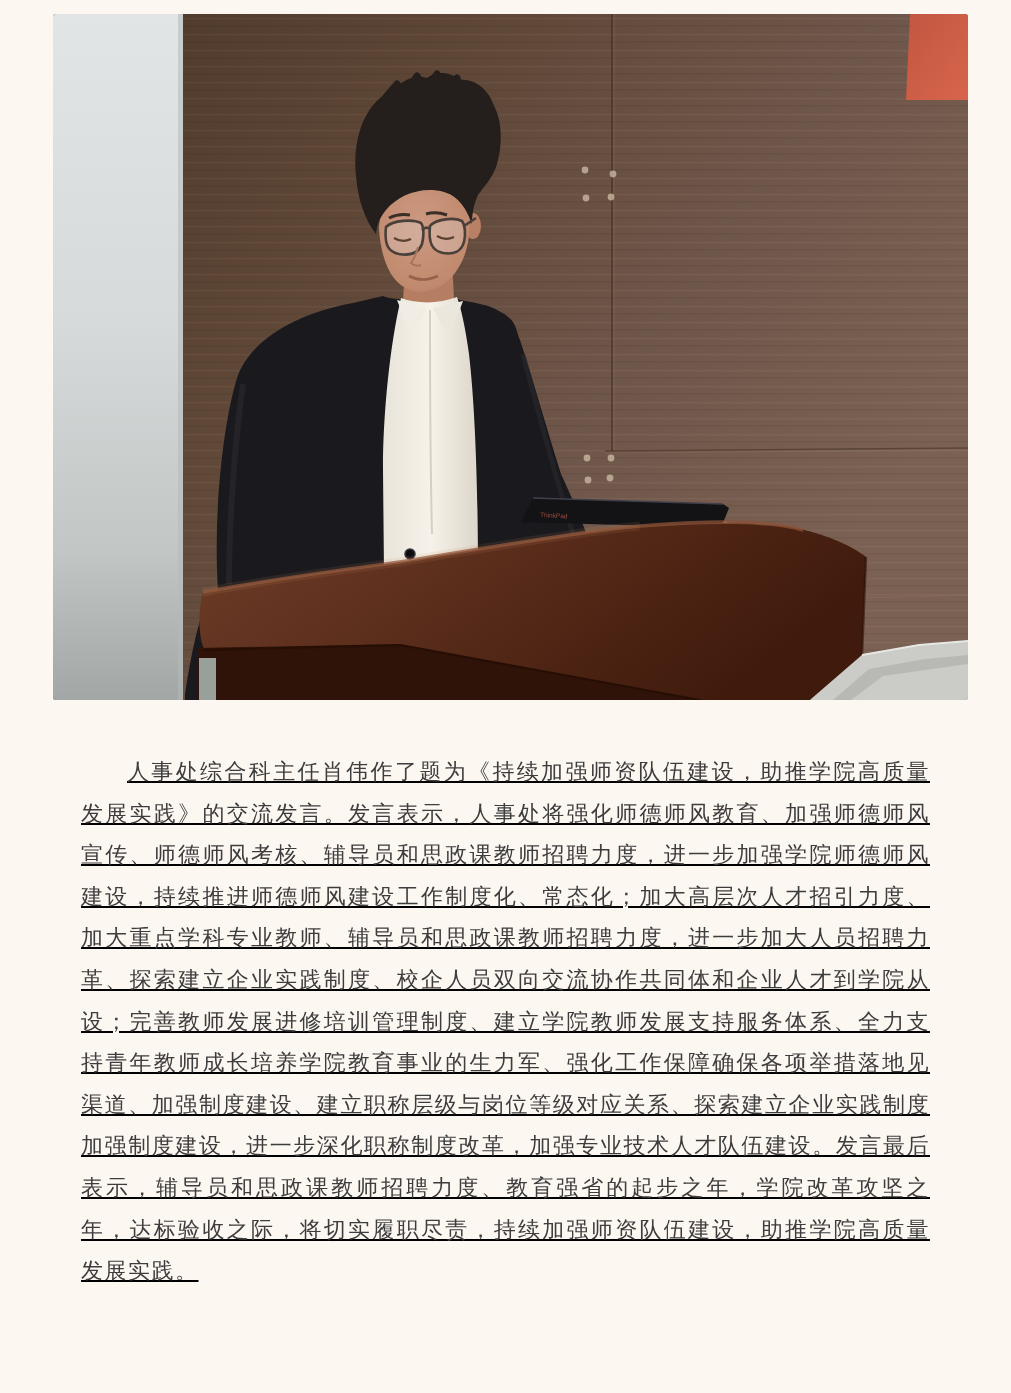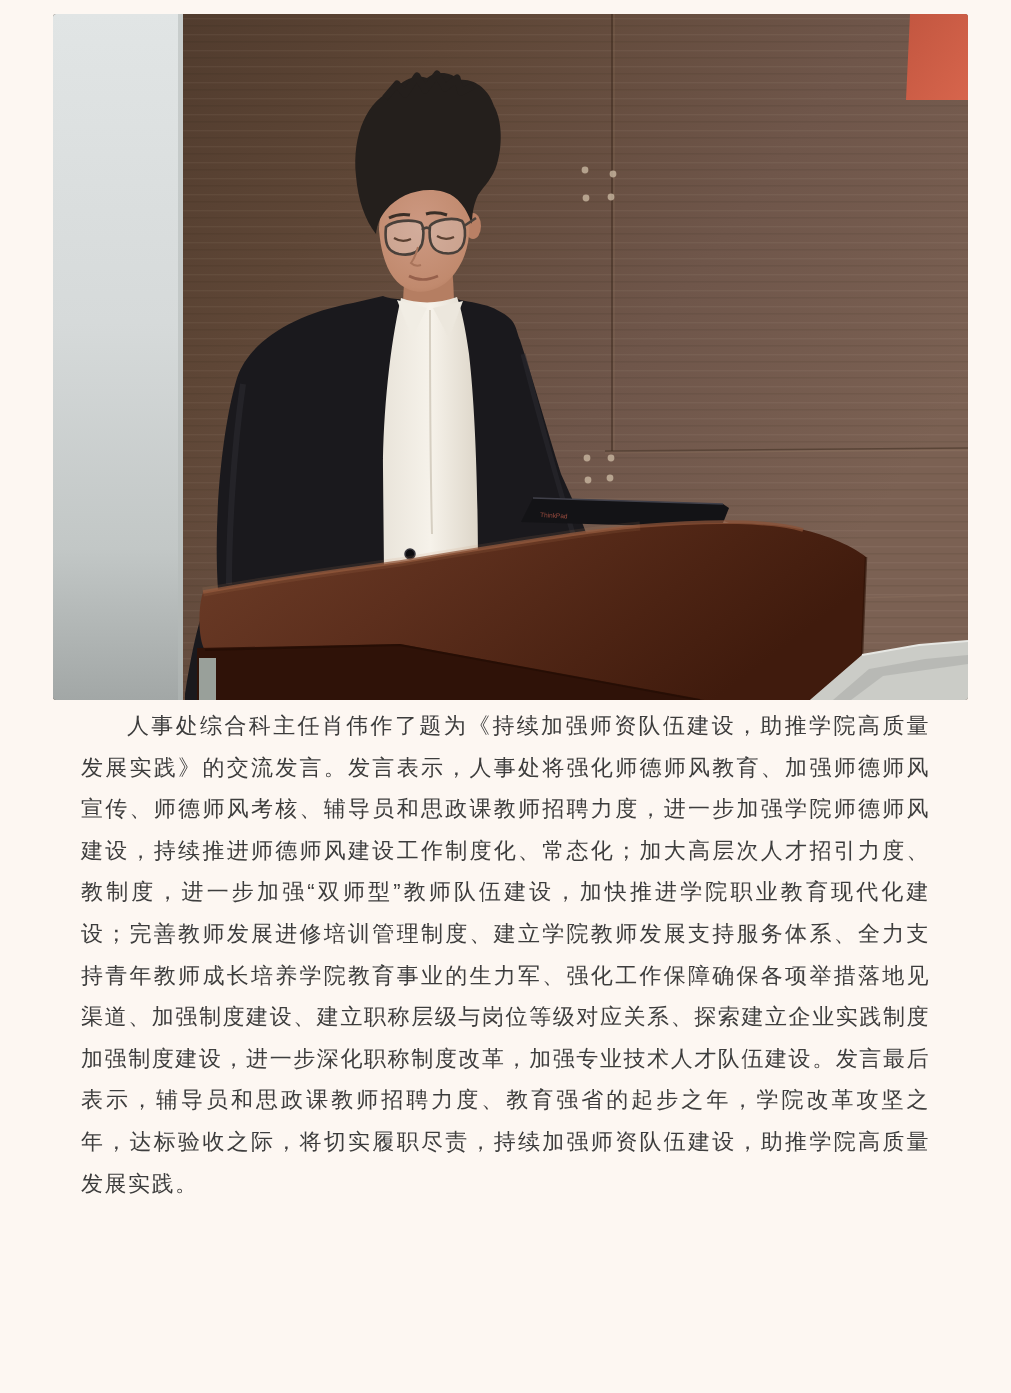--- a/index.html
+++ b/index.html
@@ -9,21 +9,21 @@
     background:#fdf7f2;
     font-family:"Liberation Sans",sans-serif;
     overflow:hidden;
   }
   .photo-frame{
     position:absolute;left:53px;top:14px;width:915px;height:686px;
     border-radius:3px;overflow:hidden;
   }
   .photo-frame svg{display:block;width:100%;height:100%;}
   .article{
-    position:absolute;left:81px;top:705px;width:849px;
+    position:absolute;left:81px;top:751px;width:849px;text-decoration:underline;
   }
   .para-line{
     font-size:22px;
     line-height:41.6px;
     letter-spacing:1.5px;
     color:#3d3d3d;
     text-align:justify;
     text-align-last:justify;
     white-space:nowrap;
     font-family:"Liberation Sans",sans-serif;
@@ -209,21 +209,22 @@
 
       <rect x="146" y="644" width="17" height="42" fill="#99a09a"></rect>
     </svg>
   </div>
 
   <div class="article">
     <div class="para-line first">人事处综合科主任肖伟作了题为《持续加强师资队伍建设，助推学院高质量</div>
     <div class="para-line">发展实践》的交流发言。发言表示，人事处将强化师德师风教育、加强师德师风</div>
     <div class="para-line">宣传、师德师风考核、辅导员和思政课教师招聘力度，进一步加强学院师德师风</div>
     <div class="para-line">建设，持续推进师德师风建设工作制度化、常态化；加大高层次人才招引力度、</div>
-    <div class="para-line">教制度，进一步加强“双师型”教师队伍建设，加快推进学院职业教育现代化建</div>
+    <div class="para-line">加大重点学科专业教师、辅导员和思政课教师招聘力度，进一步加大人员招聘力</div>
+    <div class="para-line">革、探索建立企业实践制度、校企人员双向交流协作共同体和企业人才到学院从</div>
     <div class="para-line">设；完善教师发展进修培训管理制度、建立学院教师发展支持服务体系、全力支</div>
     <div class="para-line">持青年教师成长培养学院教育事业的生力军、强化工作保障确保各项举措落地见</div>
     <div class="para-line">渠道、加强制度建设、建立职称层级与岗位等级对应关系、探索建立企业实践制度</div>
     <div class="para-line">加强制度建设，进一步深化职称制度改革，加强专业技术人才队伍建设。发言最后</div>
     <div class="para-line">表示，辅导员和思政课教师招聘力度、教育强省的起步之年，学院改革攻坚之</div>
     <div class="para-line">年，达标验收之际，将切实履职尽责，持续加强师资队伍建设，助推学院高质量</div>
     <div class="para-line last">发展实践。</div>
   </div>
 
 </div>

